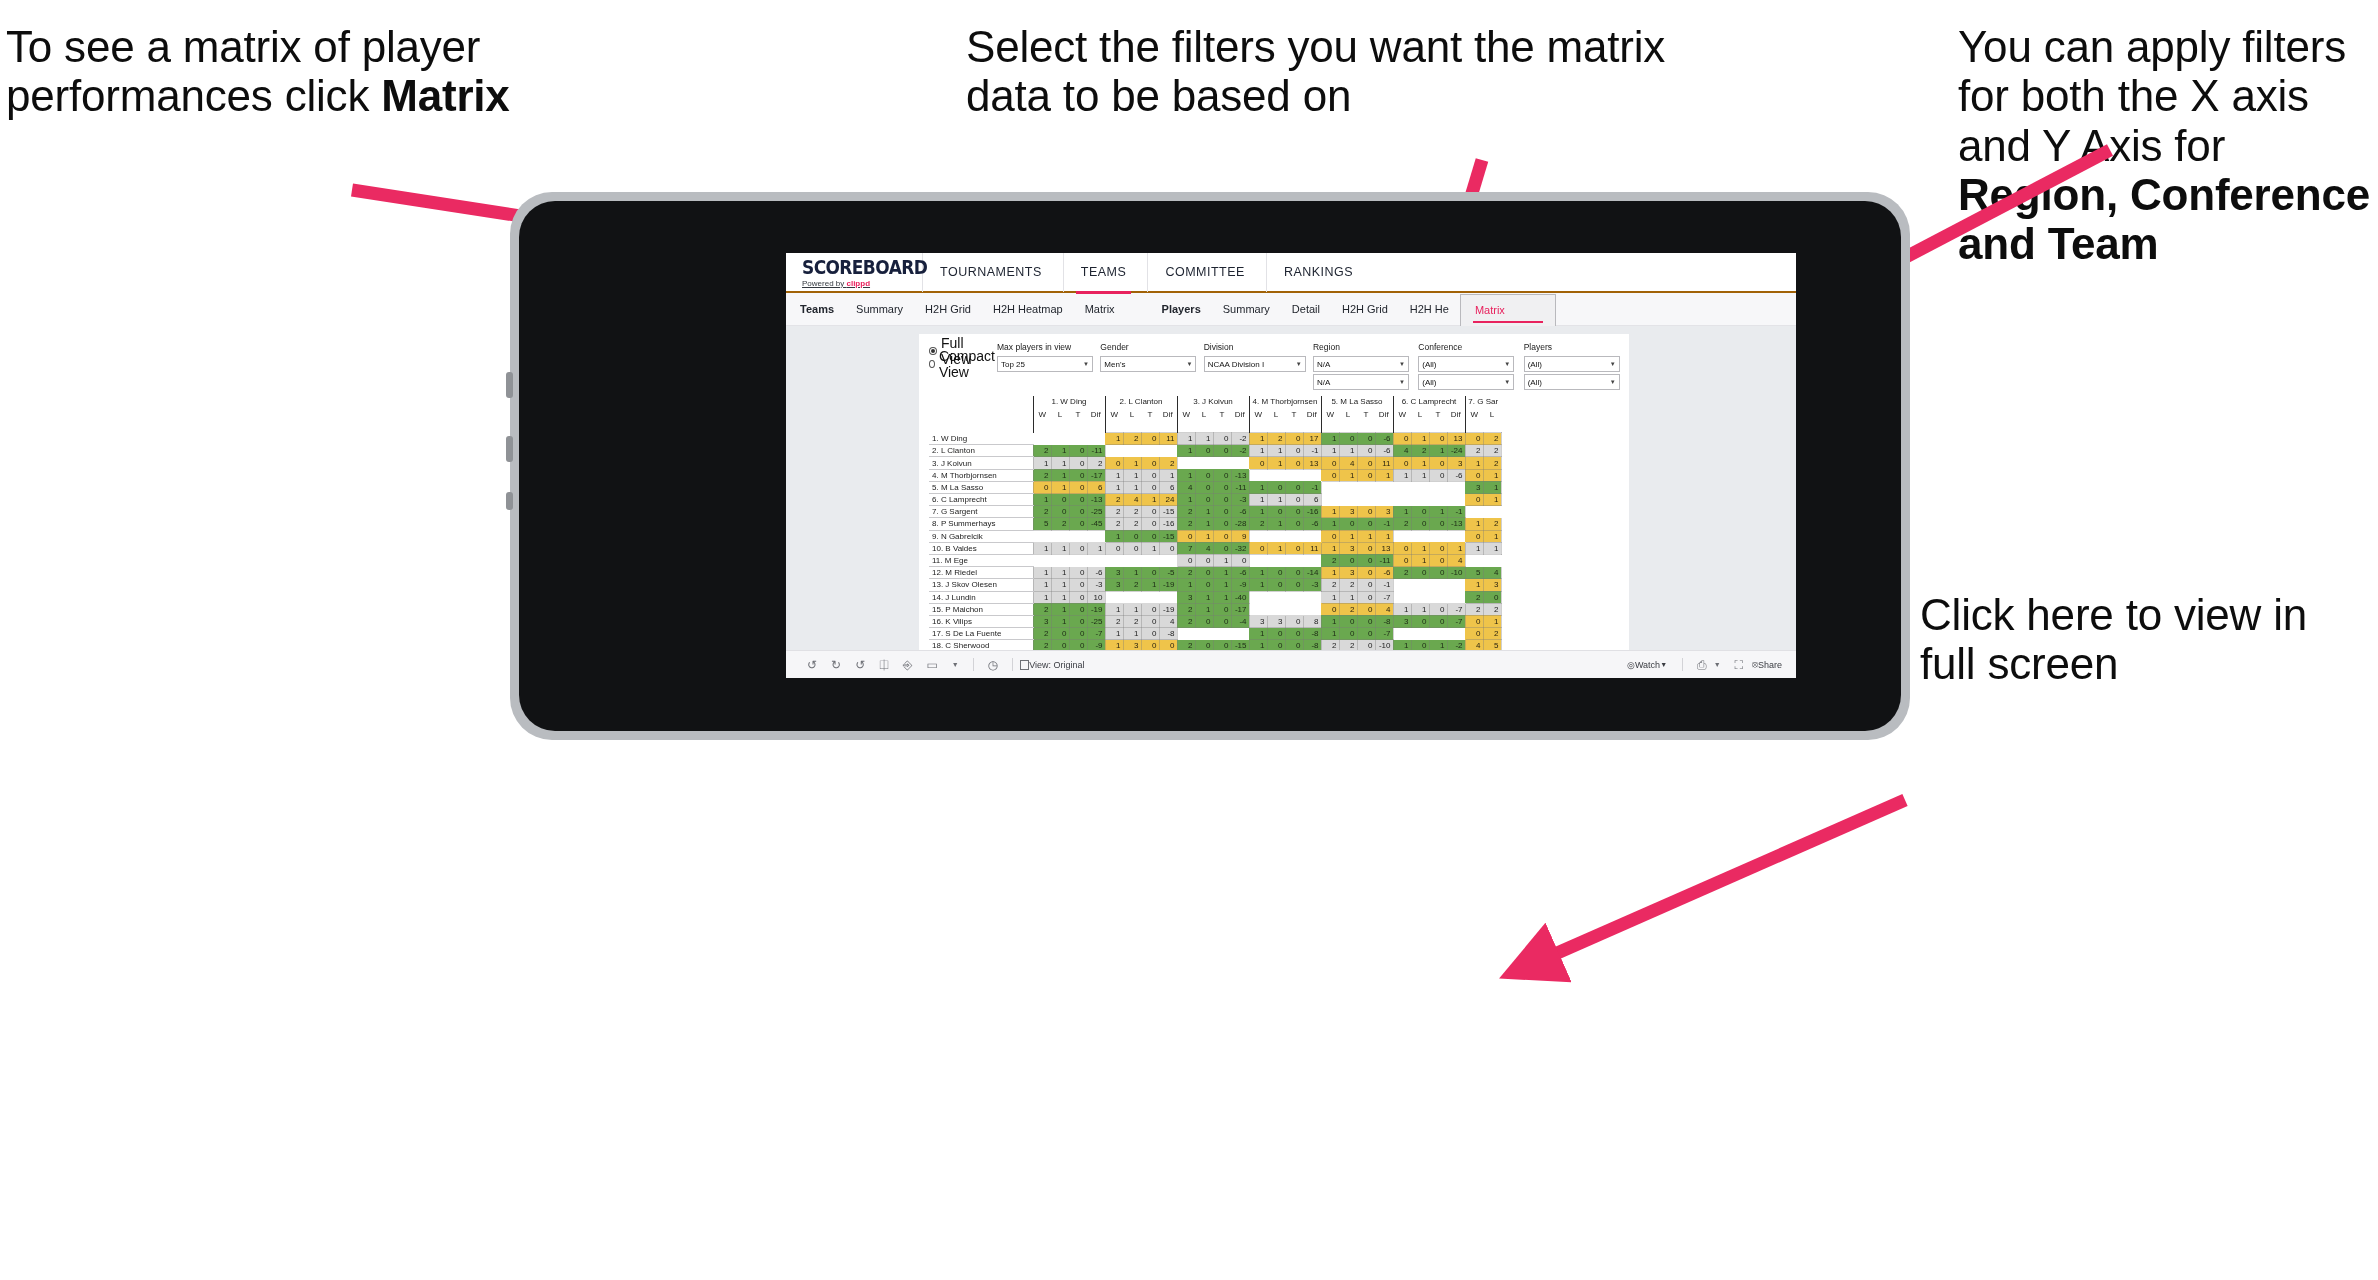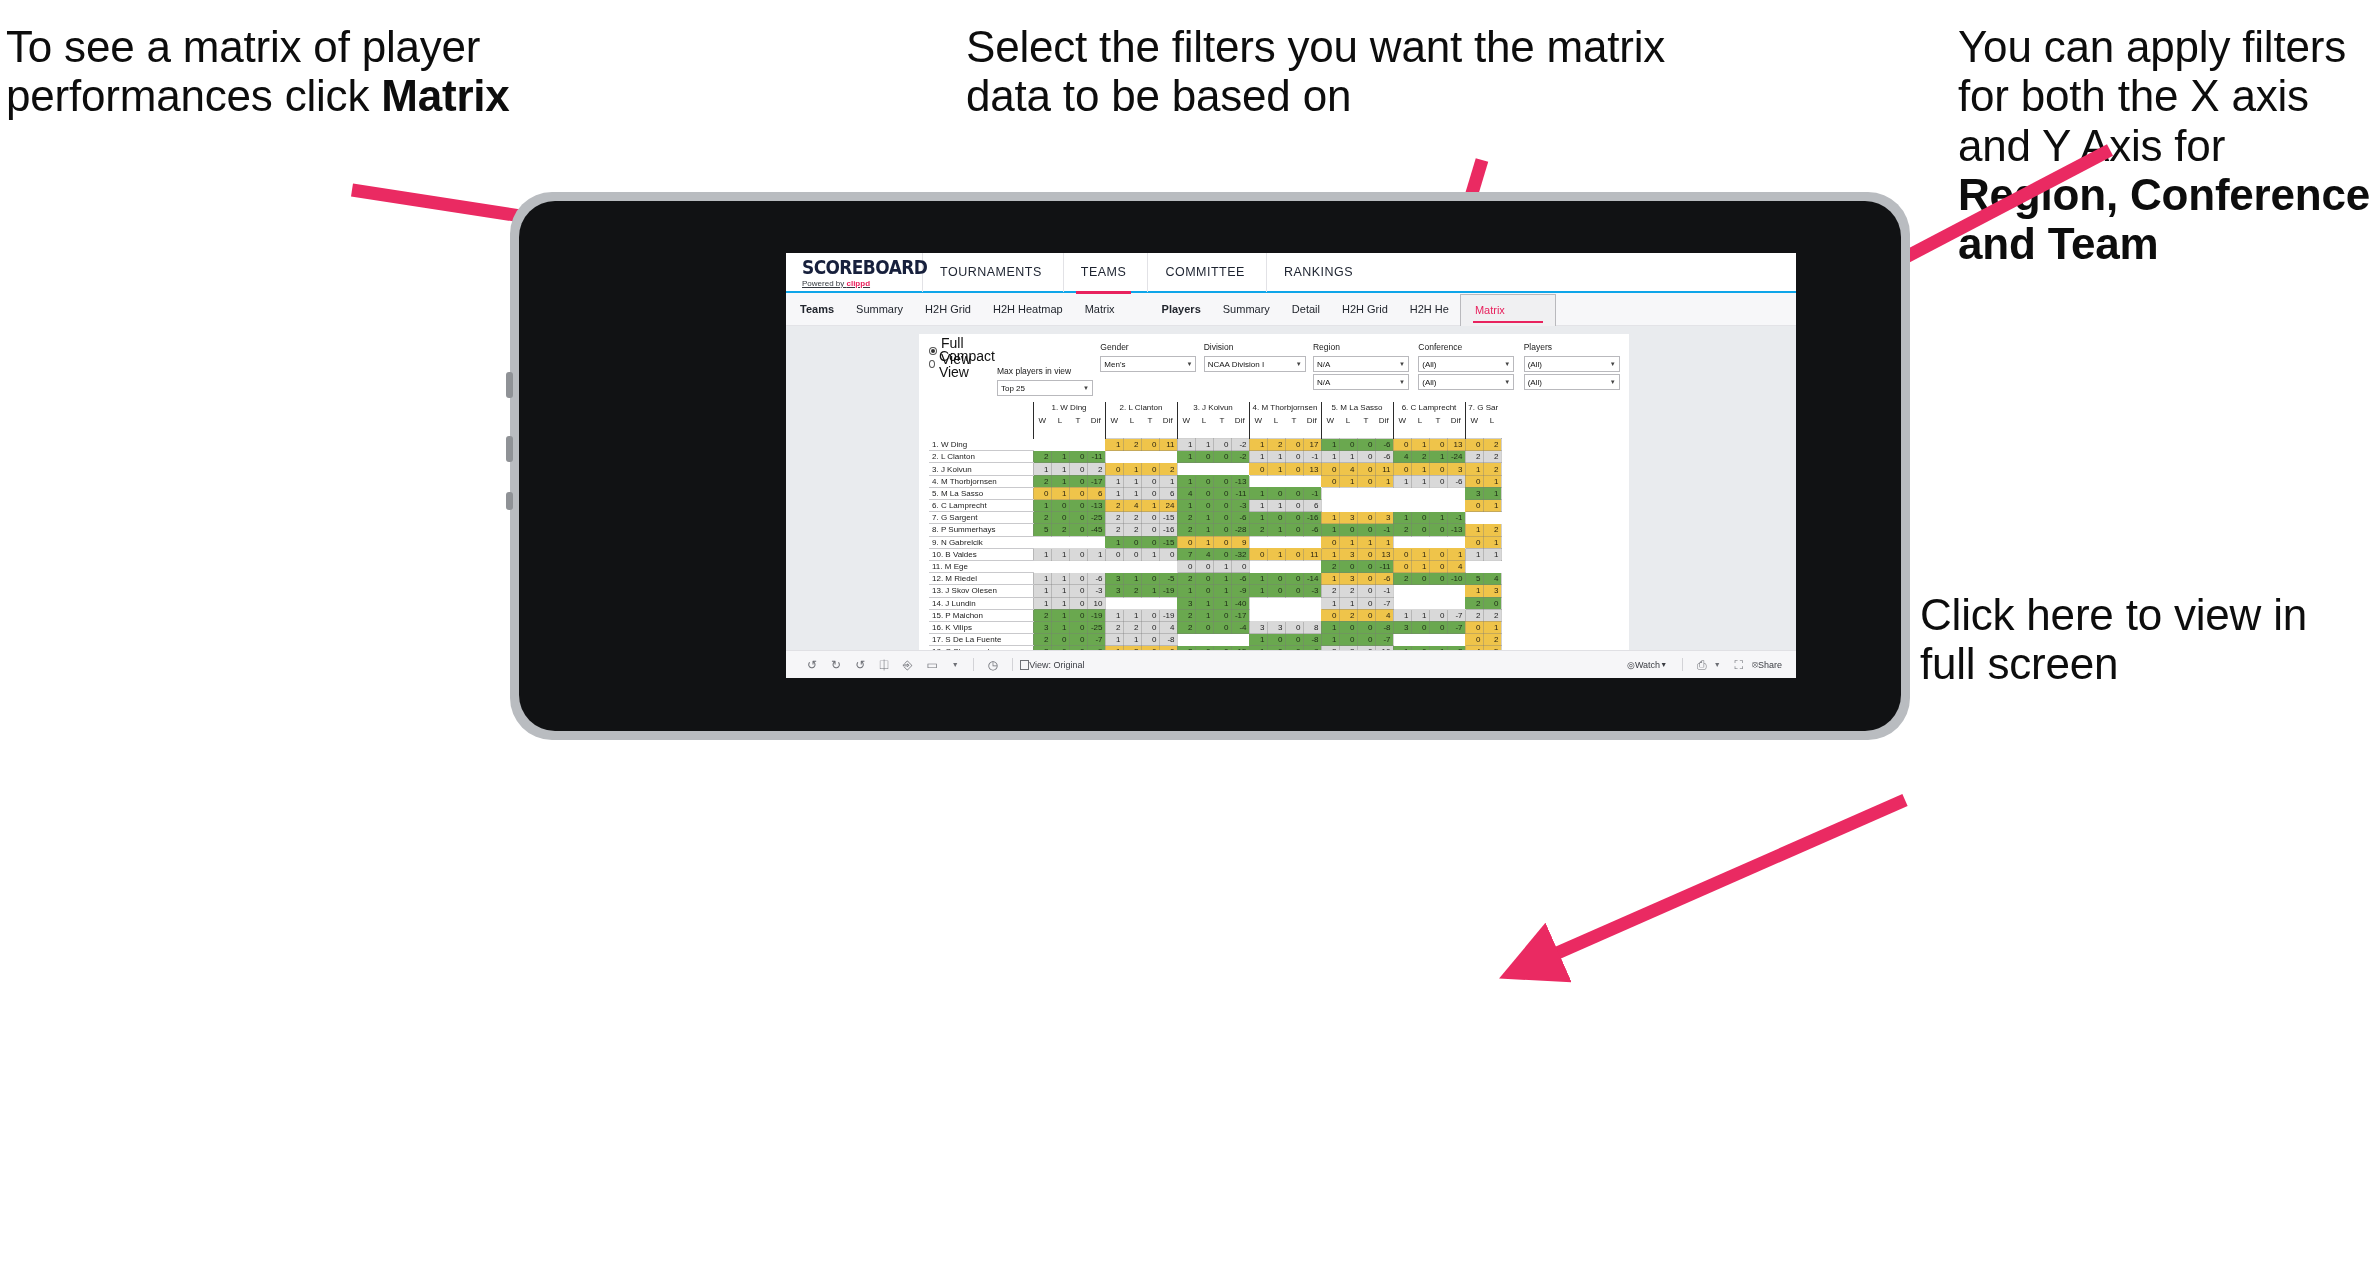--- a/index.html
+++ b/index.html
@@ -52,21 +52,21 @@
   #app {
     position:absolute; left:276px; top:61px;
     width:1010px; height:425px;
     background:#ffffff;
     overflow:hidden;
   }
 
   
   .topnav {
     height:40px; background:#fff; display:flex; align-items:center;
-    border-bottom:2px solid #0ea5e9;
+    border-bottom:2px solid #a16207;
     padding-left:16px;
   }
   .brand { width:108px; margin-right:8px; }
   .brand .bname {
     font-family:"DejaVu Sans", sans-serif;
     font-weight:700; font-size:17px; letter-spacing:-0.6px;
     color:#17203c; line-height:1;
     transform:scaleY(1.18); transform-origin:left top;
   }
   .brand .bsub { font-size:8px; color:#33383f; margin-top:5px;text-decoration:underline; }
@@ -118,21 +118,21 @@
     display:flex; align-items:center; justify-content:center; }
   .radiorow .ro.on::after { content:""; width:4px; height:4px; background:#333; border-radius:50%; }
   .radiorow span { font-size:14px; color:#111; }
   .sel {
     width:96px; height:16px; border:1px solid #b9b9bd; background:#fff;
     font-size:8px; color:#111; display:flex; align-items:center;
     padding:0 3px; justify-content:space-between; margin-top:2px;
   }
   .sel .car { font-size:6px; color:#444; }
   .fcol.viewsel { width:68px; padding-top:2px; }
-  .fcol.wmax { width:104px;margin-top:24px; } .fcol.wgen { width:104px; }
+  .fcol.wmax { width:104px; } .fcol.wgen { width:104px; }
   .fcol.wdiv { width:110px; } .fcol.wreg { width:106px; }
   .fcol.wcon { width:106px; } .fcol.wply { width:100px; }
   .fcol.wdiv .sel { width:102px; }
 
   
   .mwrap { padding:2px 0 0 10px; }
   table.matrix { border-collapse:collapse; table-layout:fixed; }
   table.matrix td, table.matrix th { padding:0; font-size:8px; font-weight:400;
     color:#1b1b1b; text-align:right; height:12.2px; }
   .rowname { width:104px; text-align:left !important; padding-left:3px !important;

